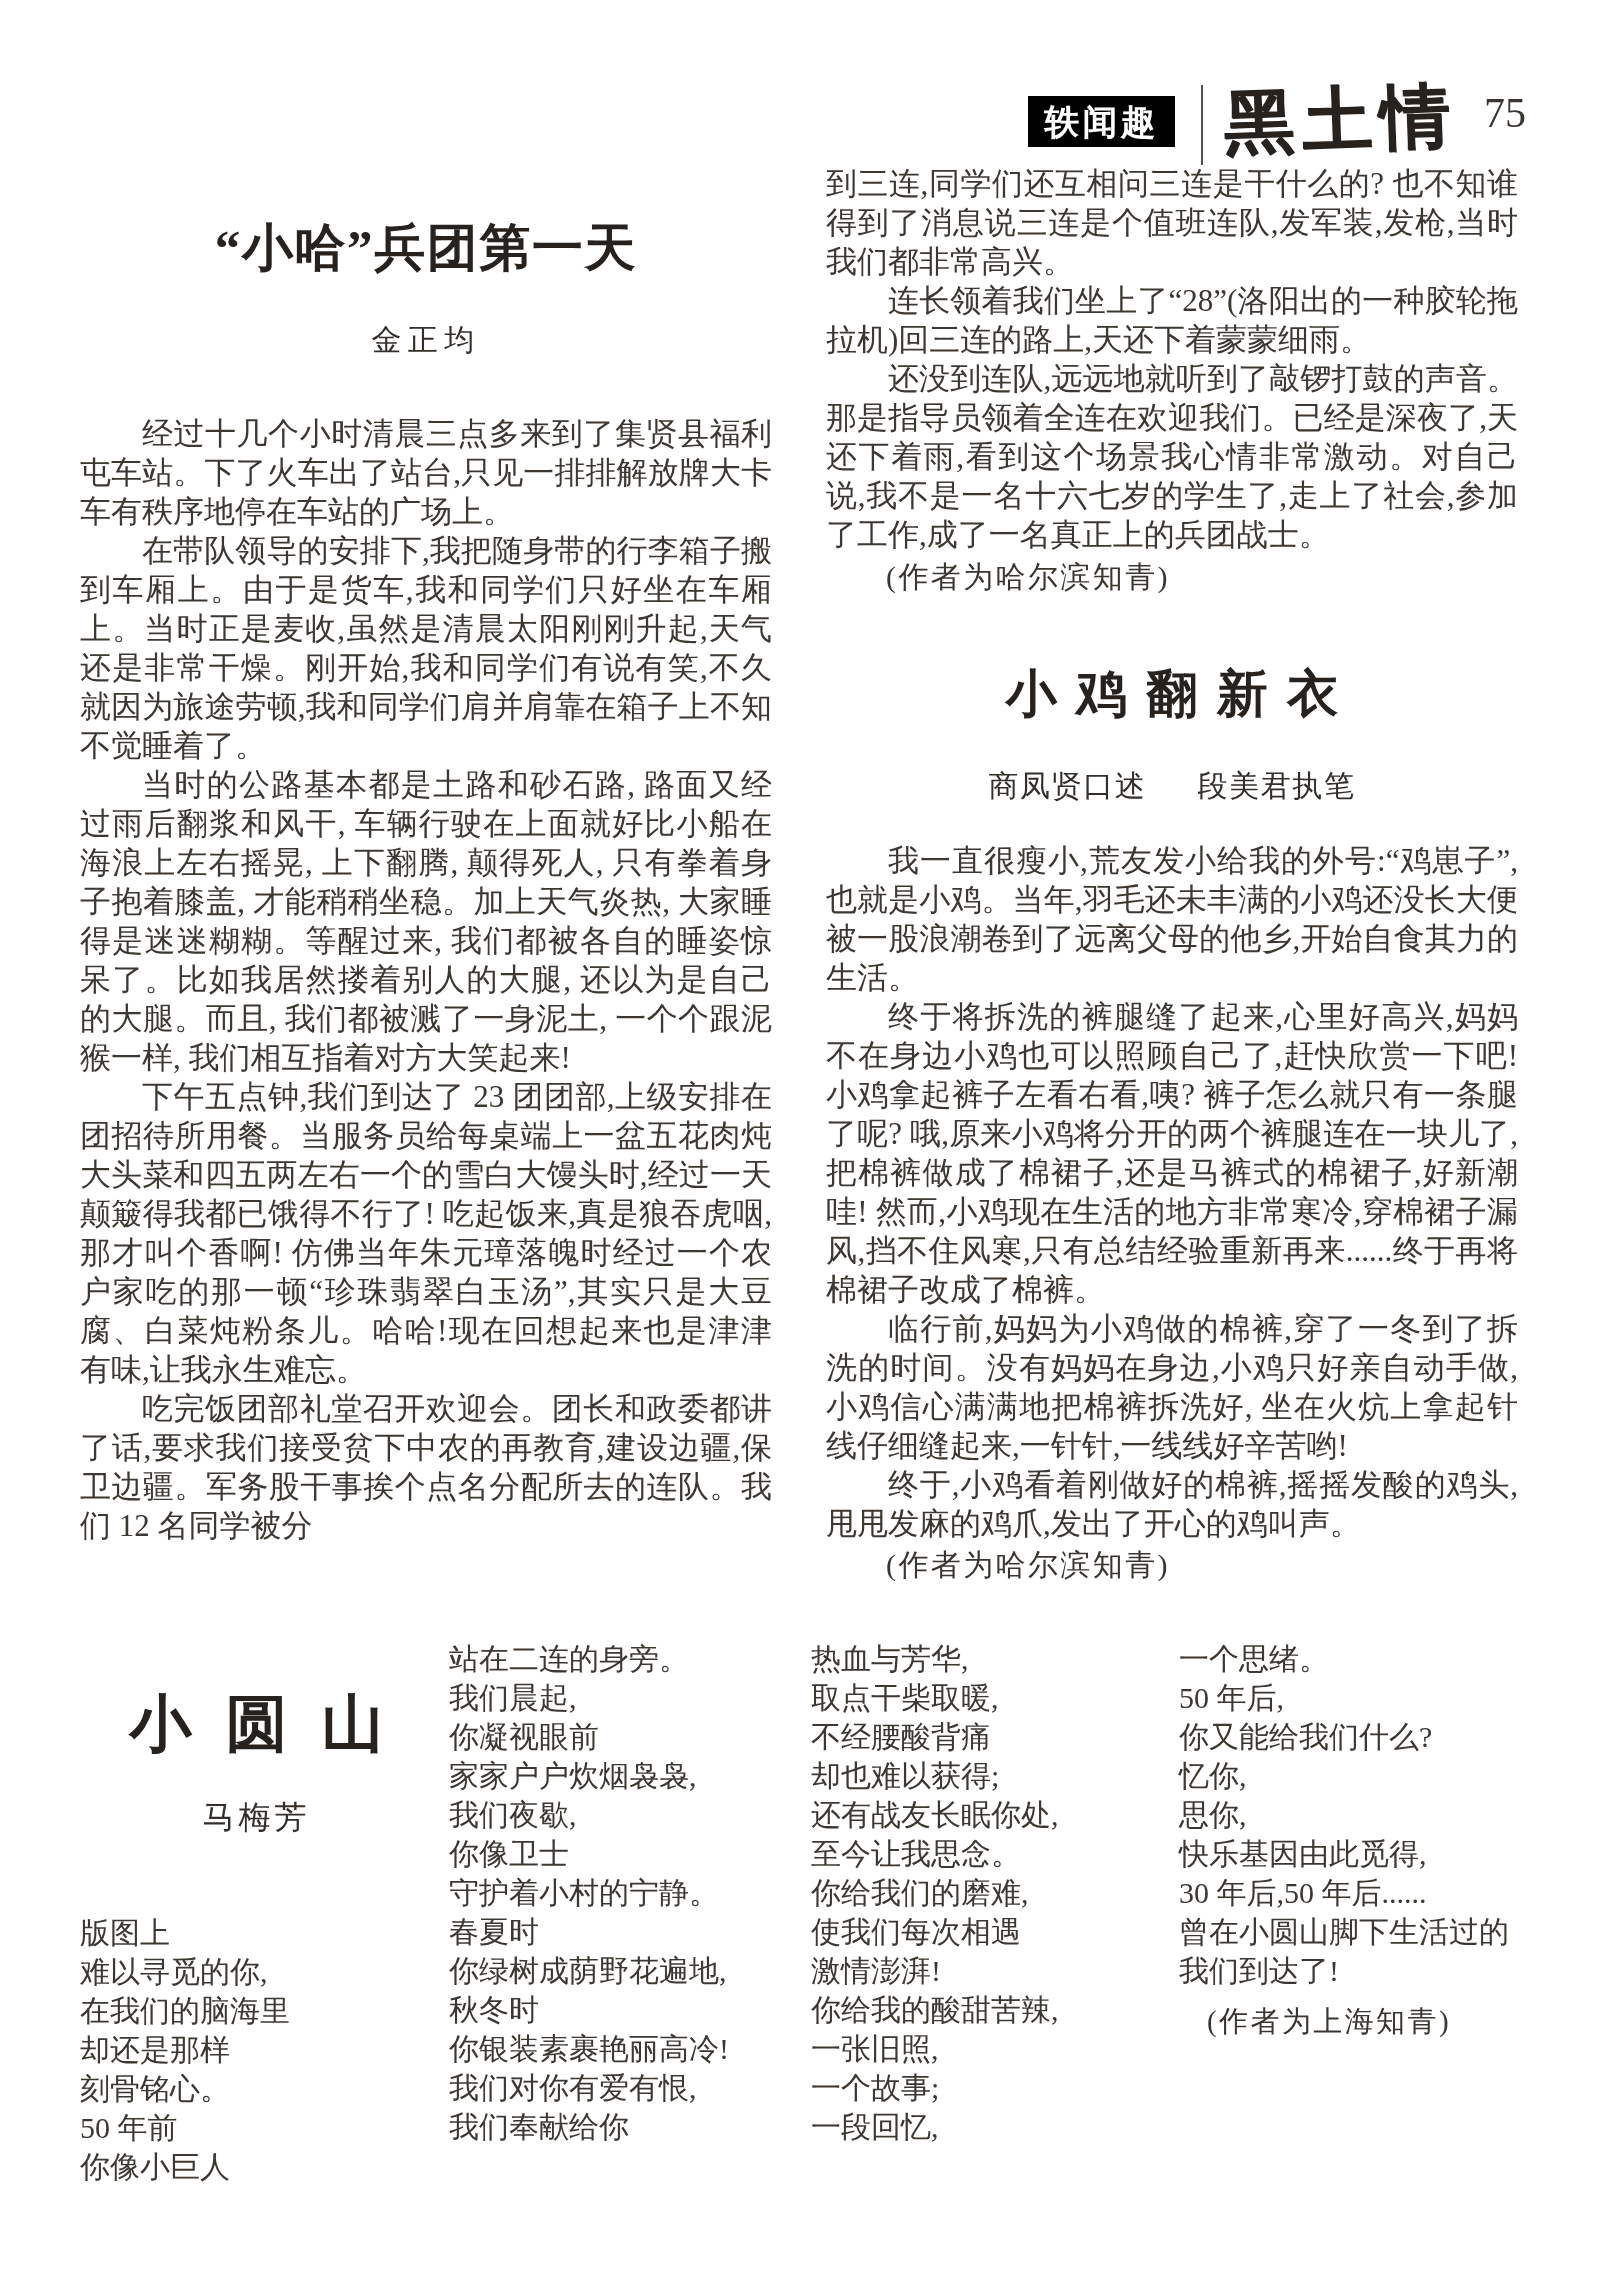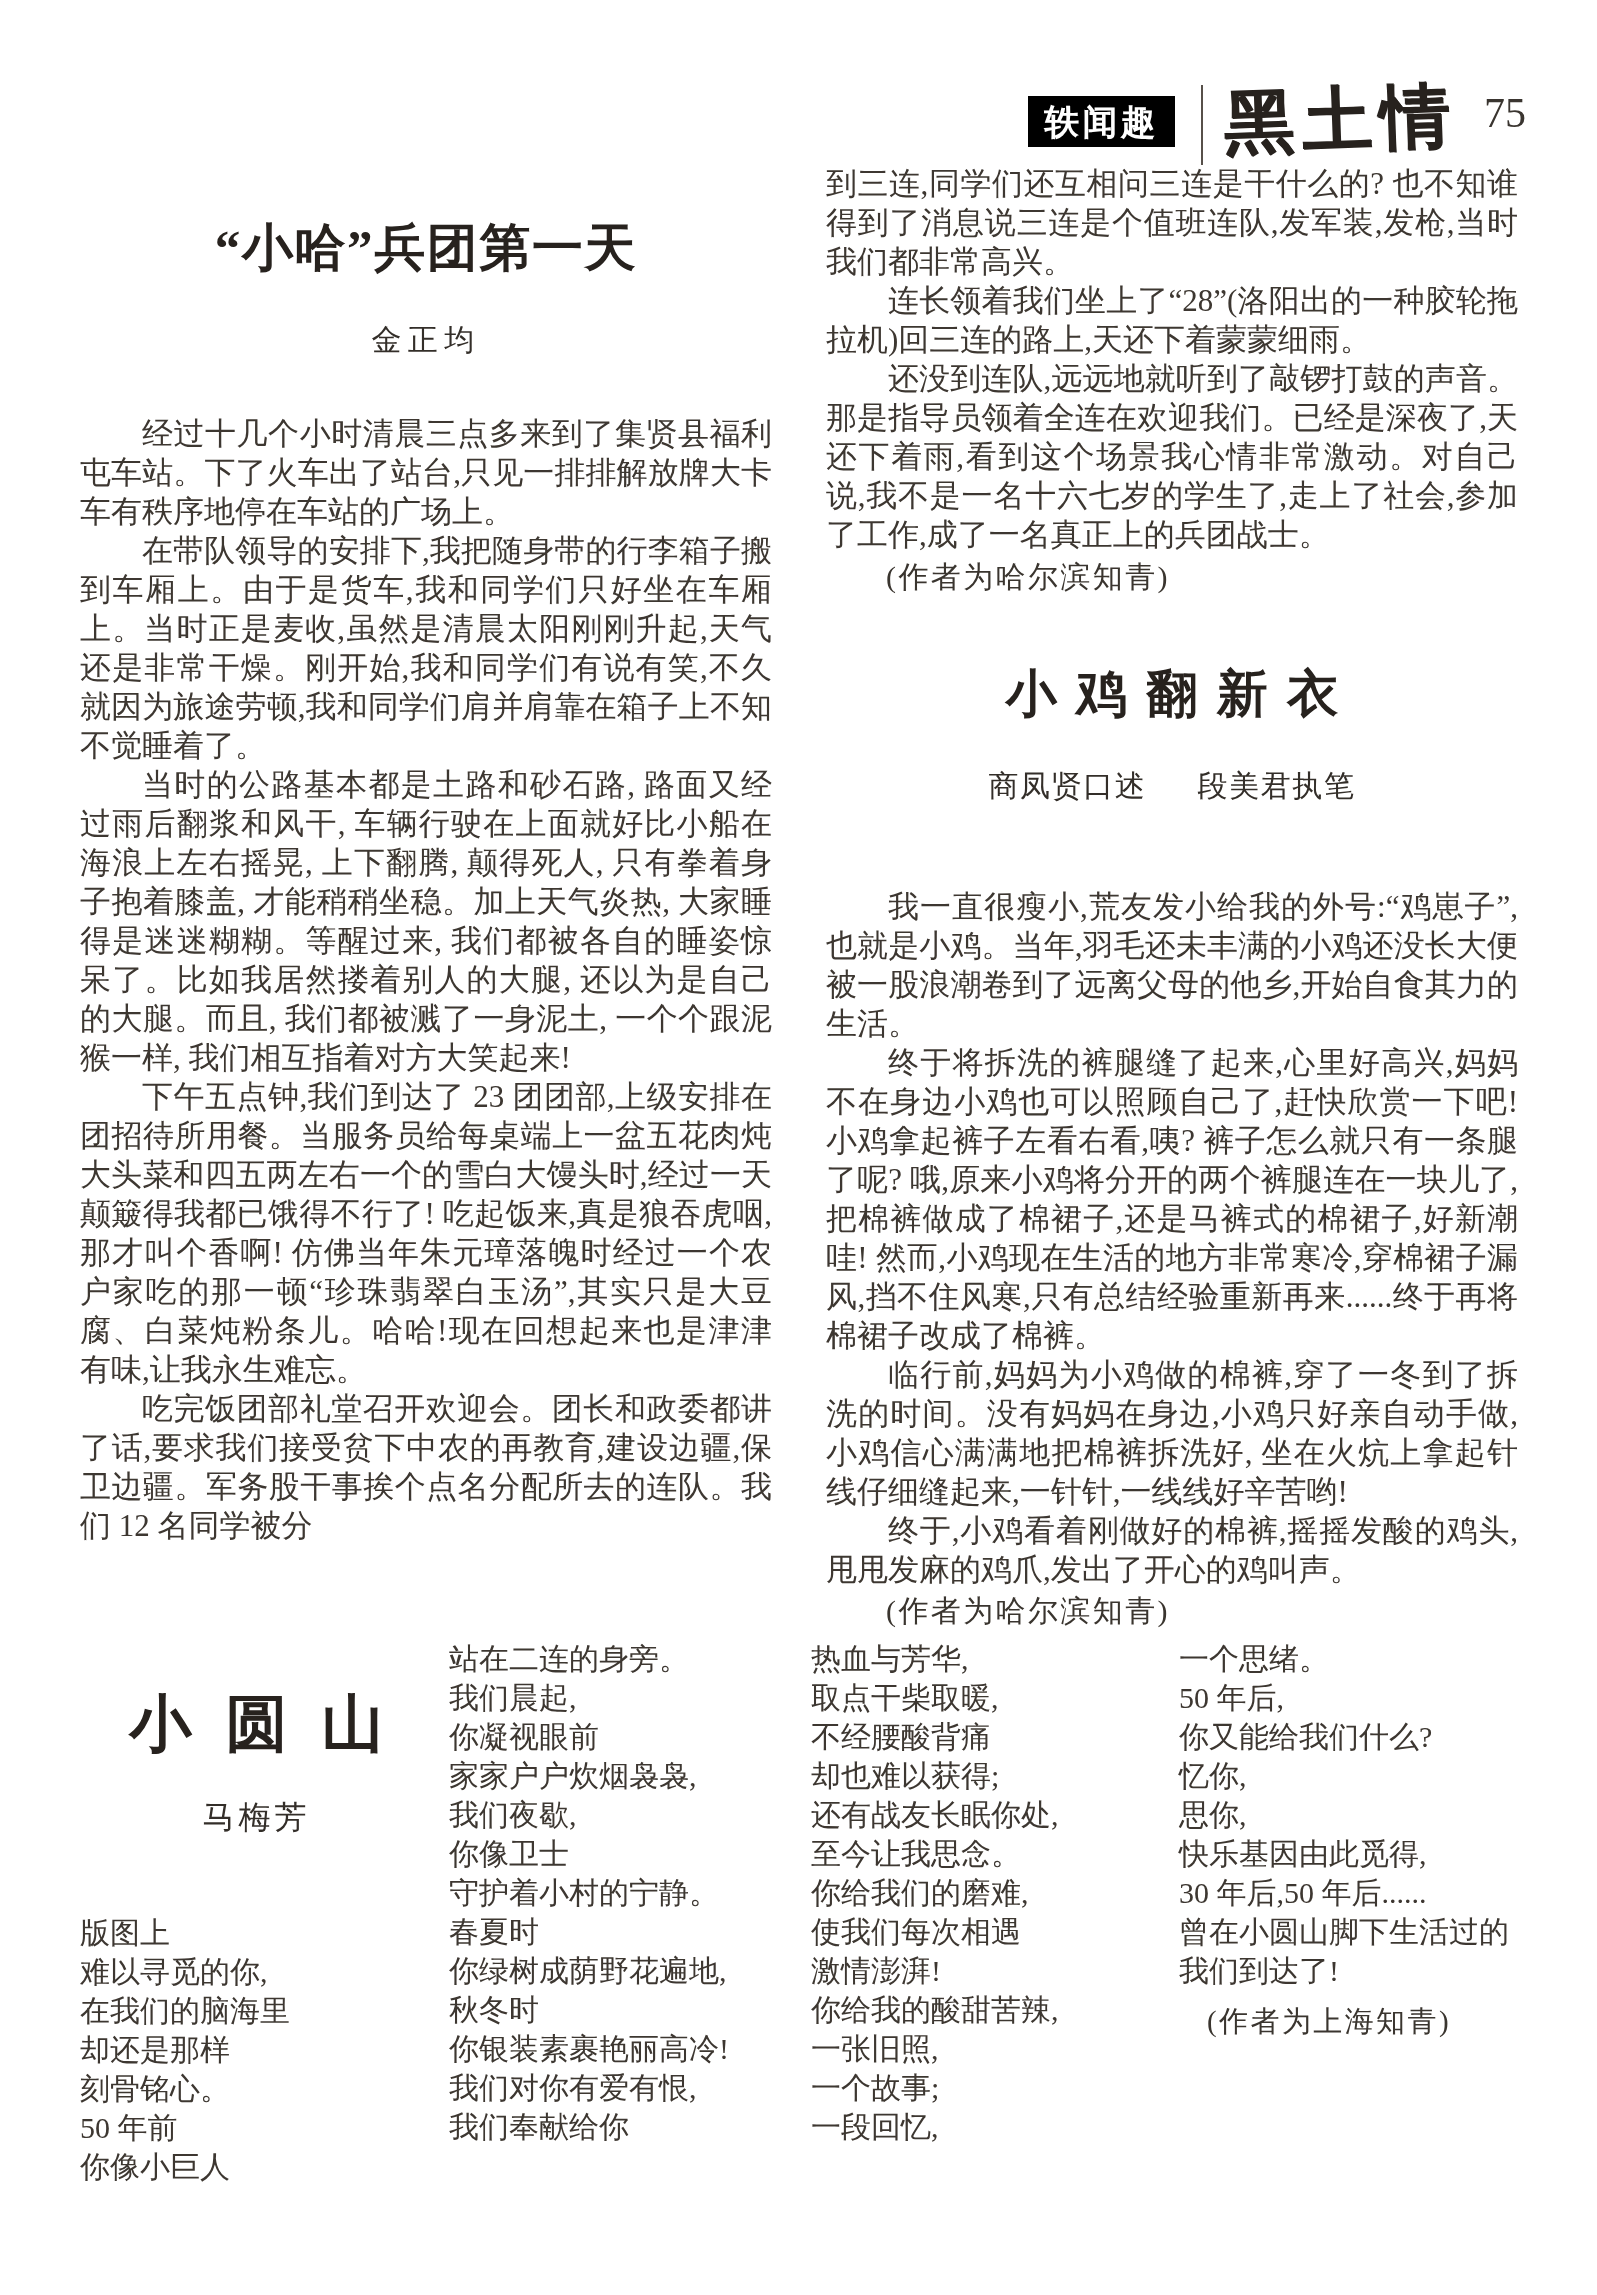--- a/index.html
+++ b/index.html
@@ -54,21 +54,21 @@
     color: #27221e;
     text-align: center; letter-spacing: 1.6px;
   }
   .article-title.spread { letter-spacing: 0.38em; text-indent: 0.38em; }
   .article-author {
     margin: 0 0 53px 0;
     font-size: 30px; text-align: center; letter-spacing: 6.4px;
     color: #332e29;
   }
   .byline {
-    margin: 34px 0 80px 0;
+    margin: 34px 0 34px 0;
     font-size: 30px; text-align: center;
     color: #332e29; letter-spacing: 1.6px;
   }
   .byline .writer { margin-left: 1.4em; }
 
   .body-par {
     margin: 0;
     font-size: 31px; line-height: 39px;
     text-align: justify;
     text-indent: 2em;

